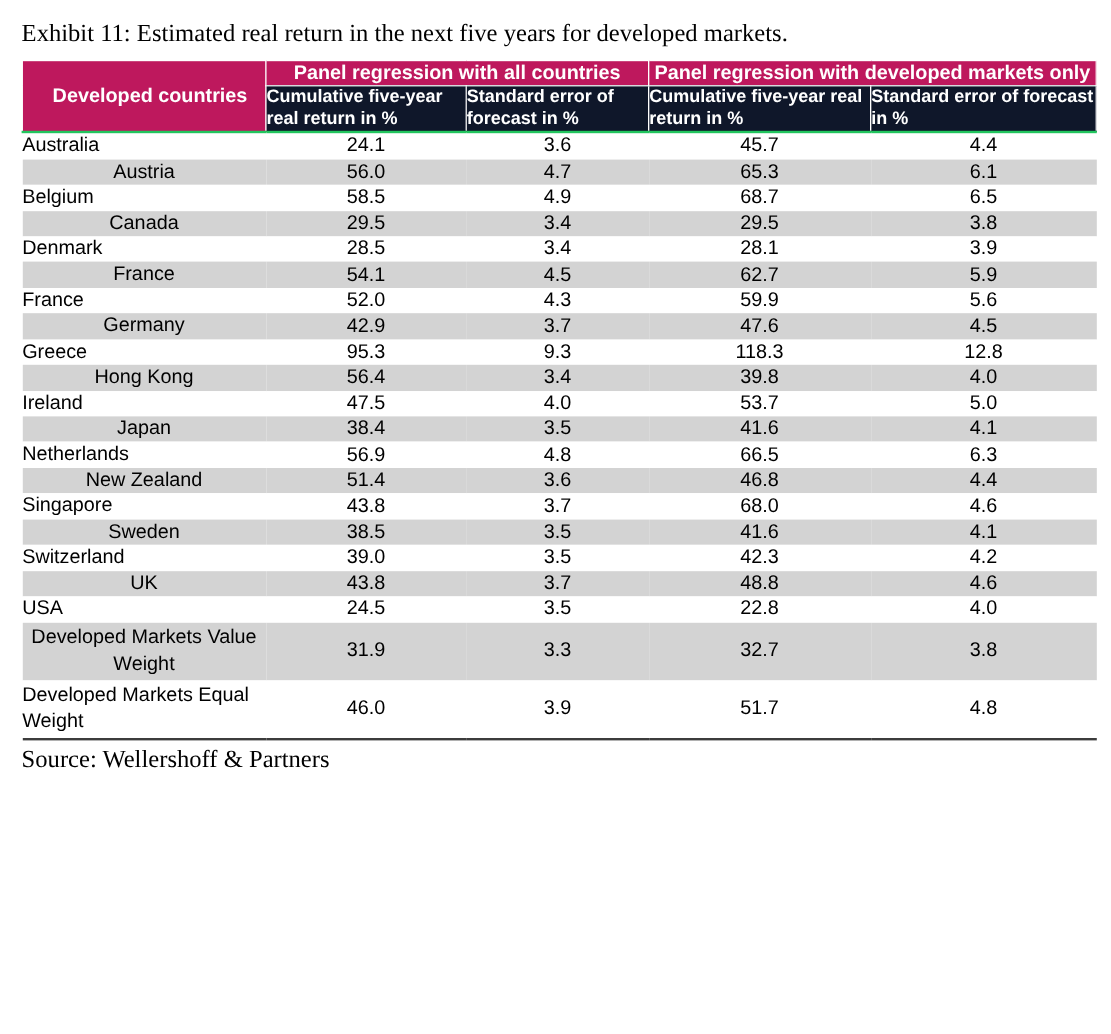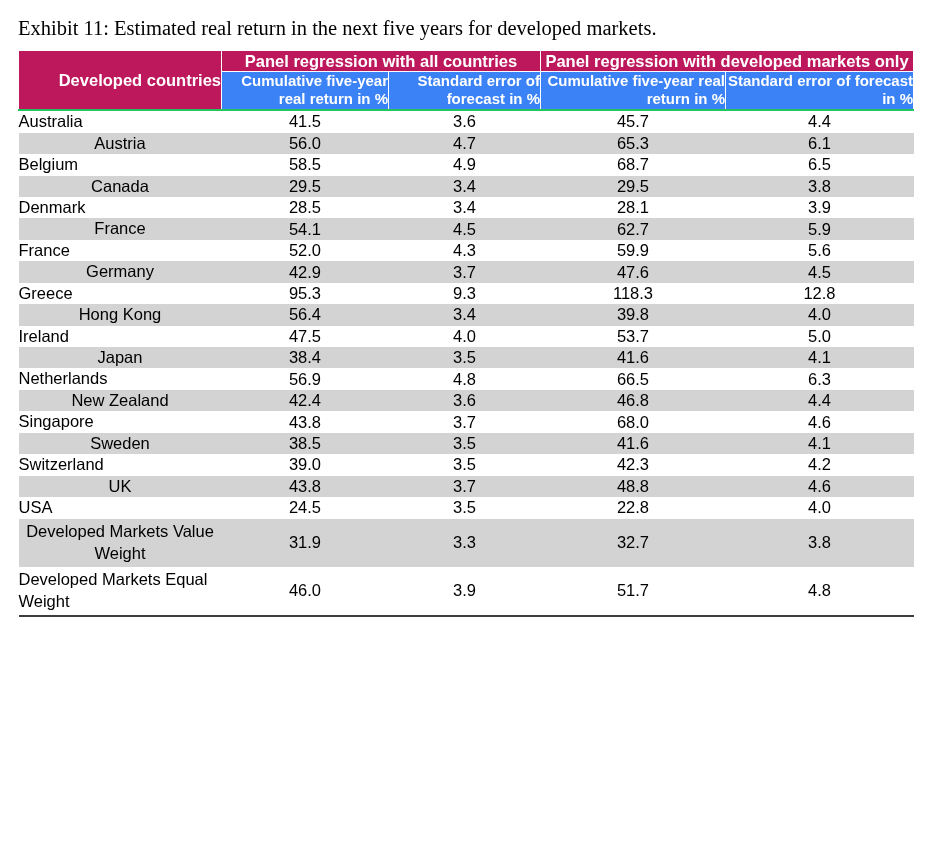--- a/index.html
+++ b/index.html
@@ -46,31 +46,31 @@
     font-family: "Liberation Sans", sans-serif;
     font-weight: bold;
     font-size: 16.5px;
     line-height: 1.22;
     text-align: center;
     vertical-align: middle;
     border: 1px solid #ffffff;
     padding: 7px 6px;
   }
   .hdr.left {
-    text-align: right;
+    text-align: center;
     padding-left: 10px;
   }
   .hdr-sub {
-    background: #3b82f6;
+    background: #0f172a;
     color: #ffffff;
     font-family: "Liberation Sans", sans-serif;
     font-weight: bold;
     font-size: 15px;
     line-height: 1.25;
-    text-align: right;
+    text-align: left;
     vertical-align: middle;
     border: 1px solid #ffffff;
     padding: 6px 8px;
   }
   
   td.country {
     font-family: "Liberation Sans", sans-serif;
     font-size: 16.5px;
     text-align: left;
     padding: 3px 0 3px 10px;
@@ -129,21 +129,21 @@
       <tr>
         <th class="hdr-sub">Cumulative five-year real return in %</th>
         <th class="hdr-sub">Standard error of forecast in %</th>
         <th class="hdr-sub">Cumulative five-year real return in %</th>
         <th class="hdr-sub">Standard error of forecast in %</th>
       </tr>
     </thead>
     <tbody id="table-body">
         <tr class="plain first-row">
           <td class="country table-top-rule">Australia</td>
-          <td class="num table-top-rule">41.5</td>
+          <td class="num table-top-rule">24.1</td>
           <td class="num table-top-rule">3.6</td>
           <td class="num table-top-rule">45.7</td>
           <td class="num table-top-rule">4.4</td>
         </tr>
         <tr class="shade">
           <td class="country">Austria</td>
           <td class="num">56.0</td>
           <td class="num">4.7</td>
           <td class="num">65.3</td>
           <td class="num">6.1</td>
@@ -220,21 +220,21 @@
         </tr>
         <tr class="plain">
           <td class="country">Netherlands</td>
           <td class="num">56.9</td>
           <td class="num">4.8</td>
           <td class="num">66.5</td>
           <td class="num">6.3</td>
         </tr>
         <tr class="shade">
           <td class="country">New Zealand</td>
-          <td class="num">42.4</td>
+          <td class="num">51.4</td>
           <td class="num">3.6</td>
           <td class="num">46.8</td>
           <td class="num">4.4</td>
         </tr>
         <tr class="plain">
           <td class="country">Singapore</td>
           <td class="num">43.8</td>
           <td class="num">3.7</td>
           <td class="num">68.0</td>
           <td class="num">4.6</td>
@@ -277,14 +277,15 @@
         <tr class="plain tall">
           <td class="country" style="border-bottom: 2px solid rgb(60, 60, 60);">Developed Markets Equal Weight</td>
           <td class="num" style="border-bottom: 2px solid rgb(60, 60, 60);">46.0</td>
           <td class="num" style="border-bottom: 2px solid rgb(60, 60, 60);">3.9</td>
           <td class="num" style="border-bottom: 2px solid rgb(60, 60, 60);">51.7</td>
           <td class="num" style="border-bottom: 2px solid rgb(60, 60, 60);">4.8</td>
         </tr>
       </tbody>
   </table>
 
+  <div class="source">Source: Wellershoff &amp; Partners</div>
 
 </div>
 
 </body></html>

